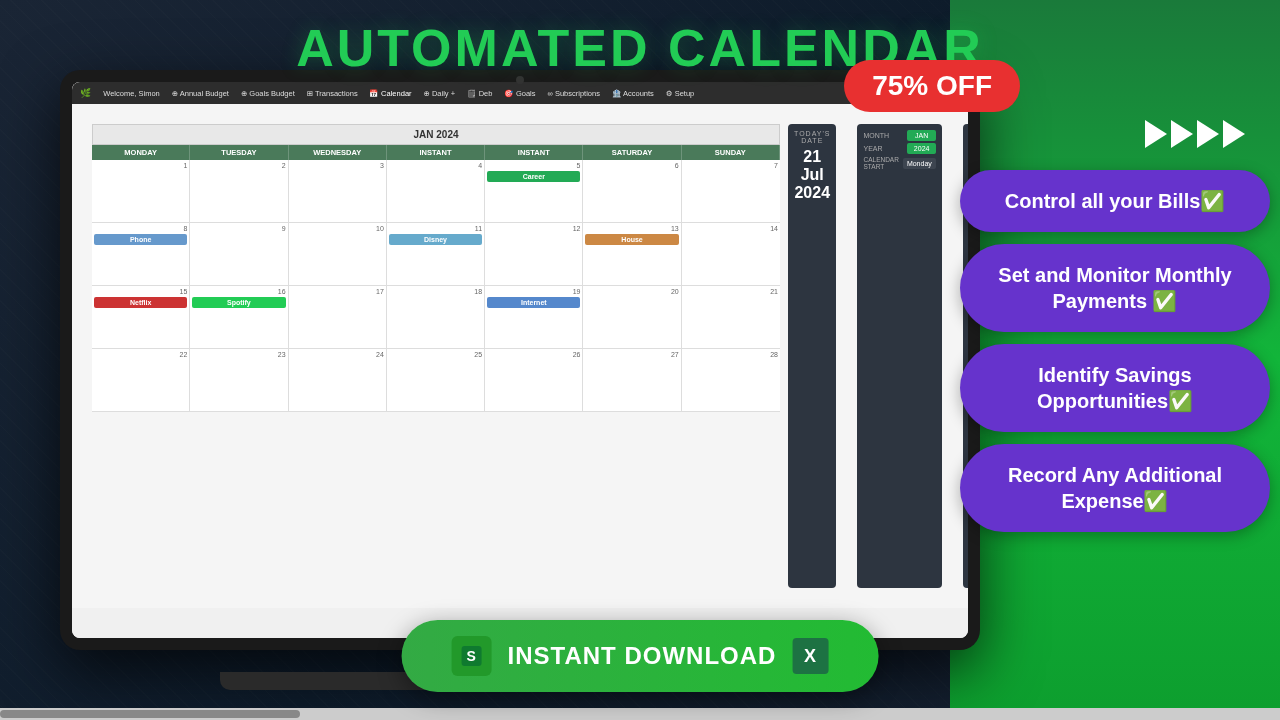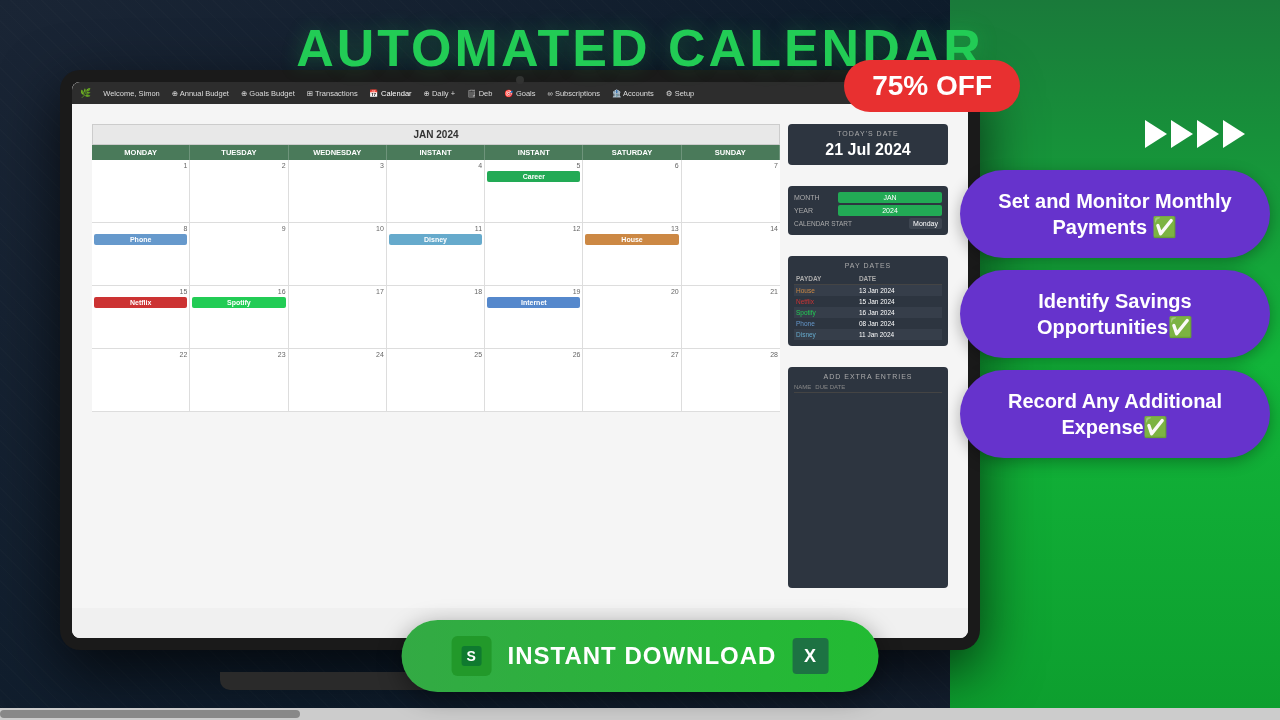--- a/index.html
+++ b/index.html
@@ -287,21 +287,21 @@
 
     
     .week-row-header {
       background: #c8e8d4;
     }
 
     
     .cal-right {
       width: 160px;
       display: flex;
-      flex-direction: column;
+      flex-direction: row;
       gap: 21px;
     }
 
     .info-card {
       background: #2d3540;
       border-radius: 4px;
       padding: 6px;
       color: white;
     }
     .info-card-title {
@@ -489,20 +489,23 @@
 <div class="discount-badge">75% OFF</div>
 
 <div class="arrows">
   <div class="arrow-right"></div>
   <div class="arrow-right"></div>
   <div class="arrow-right"></div>
   <div class="arrow-right"></div>
 </div>
 
 <div class="feature-buttons">
+  <div class="feature-btn">
+    <span>Control all your Bills✅</span>
+  </div>
   <div class="feature-btn">
     <span>Set and Monitor Monthly Payments ✅</span>
   </div>
   <div class="feature-btn">
     <span>Identify Savings Opportunities✅</span>
   </div>
   <div class="feature-btn">
     <span>Record Any Additional Expense✅</span>
   </div>
 </div>

